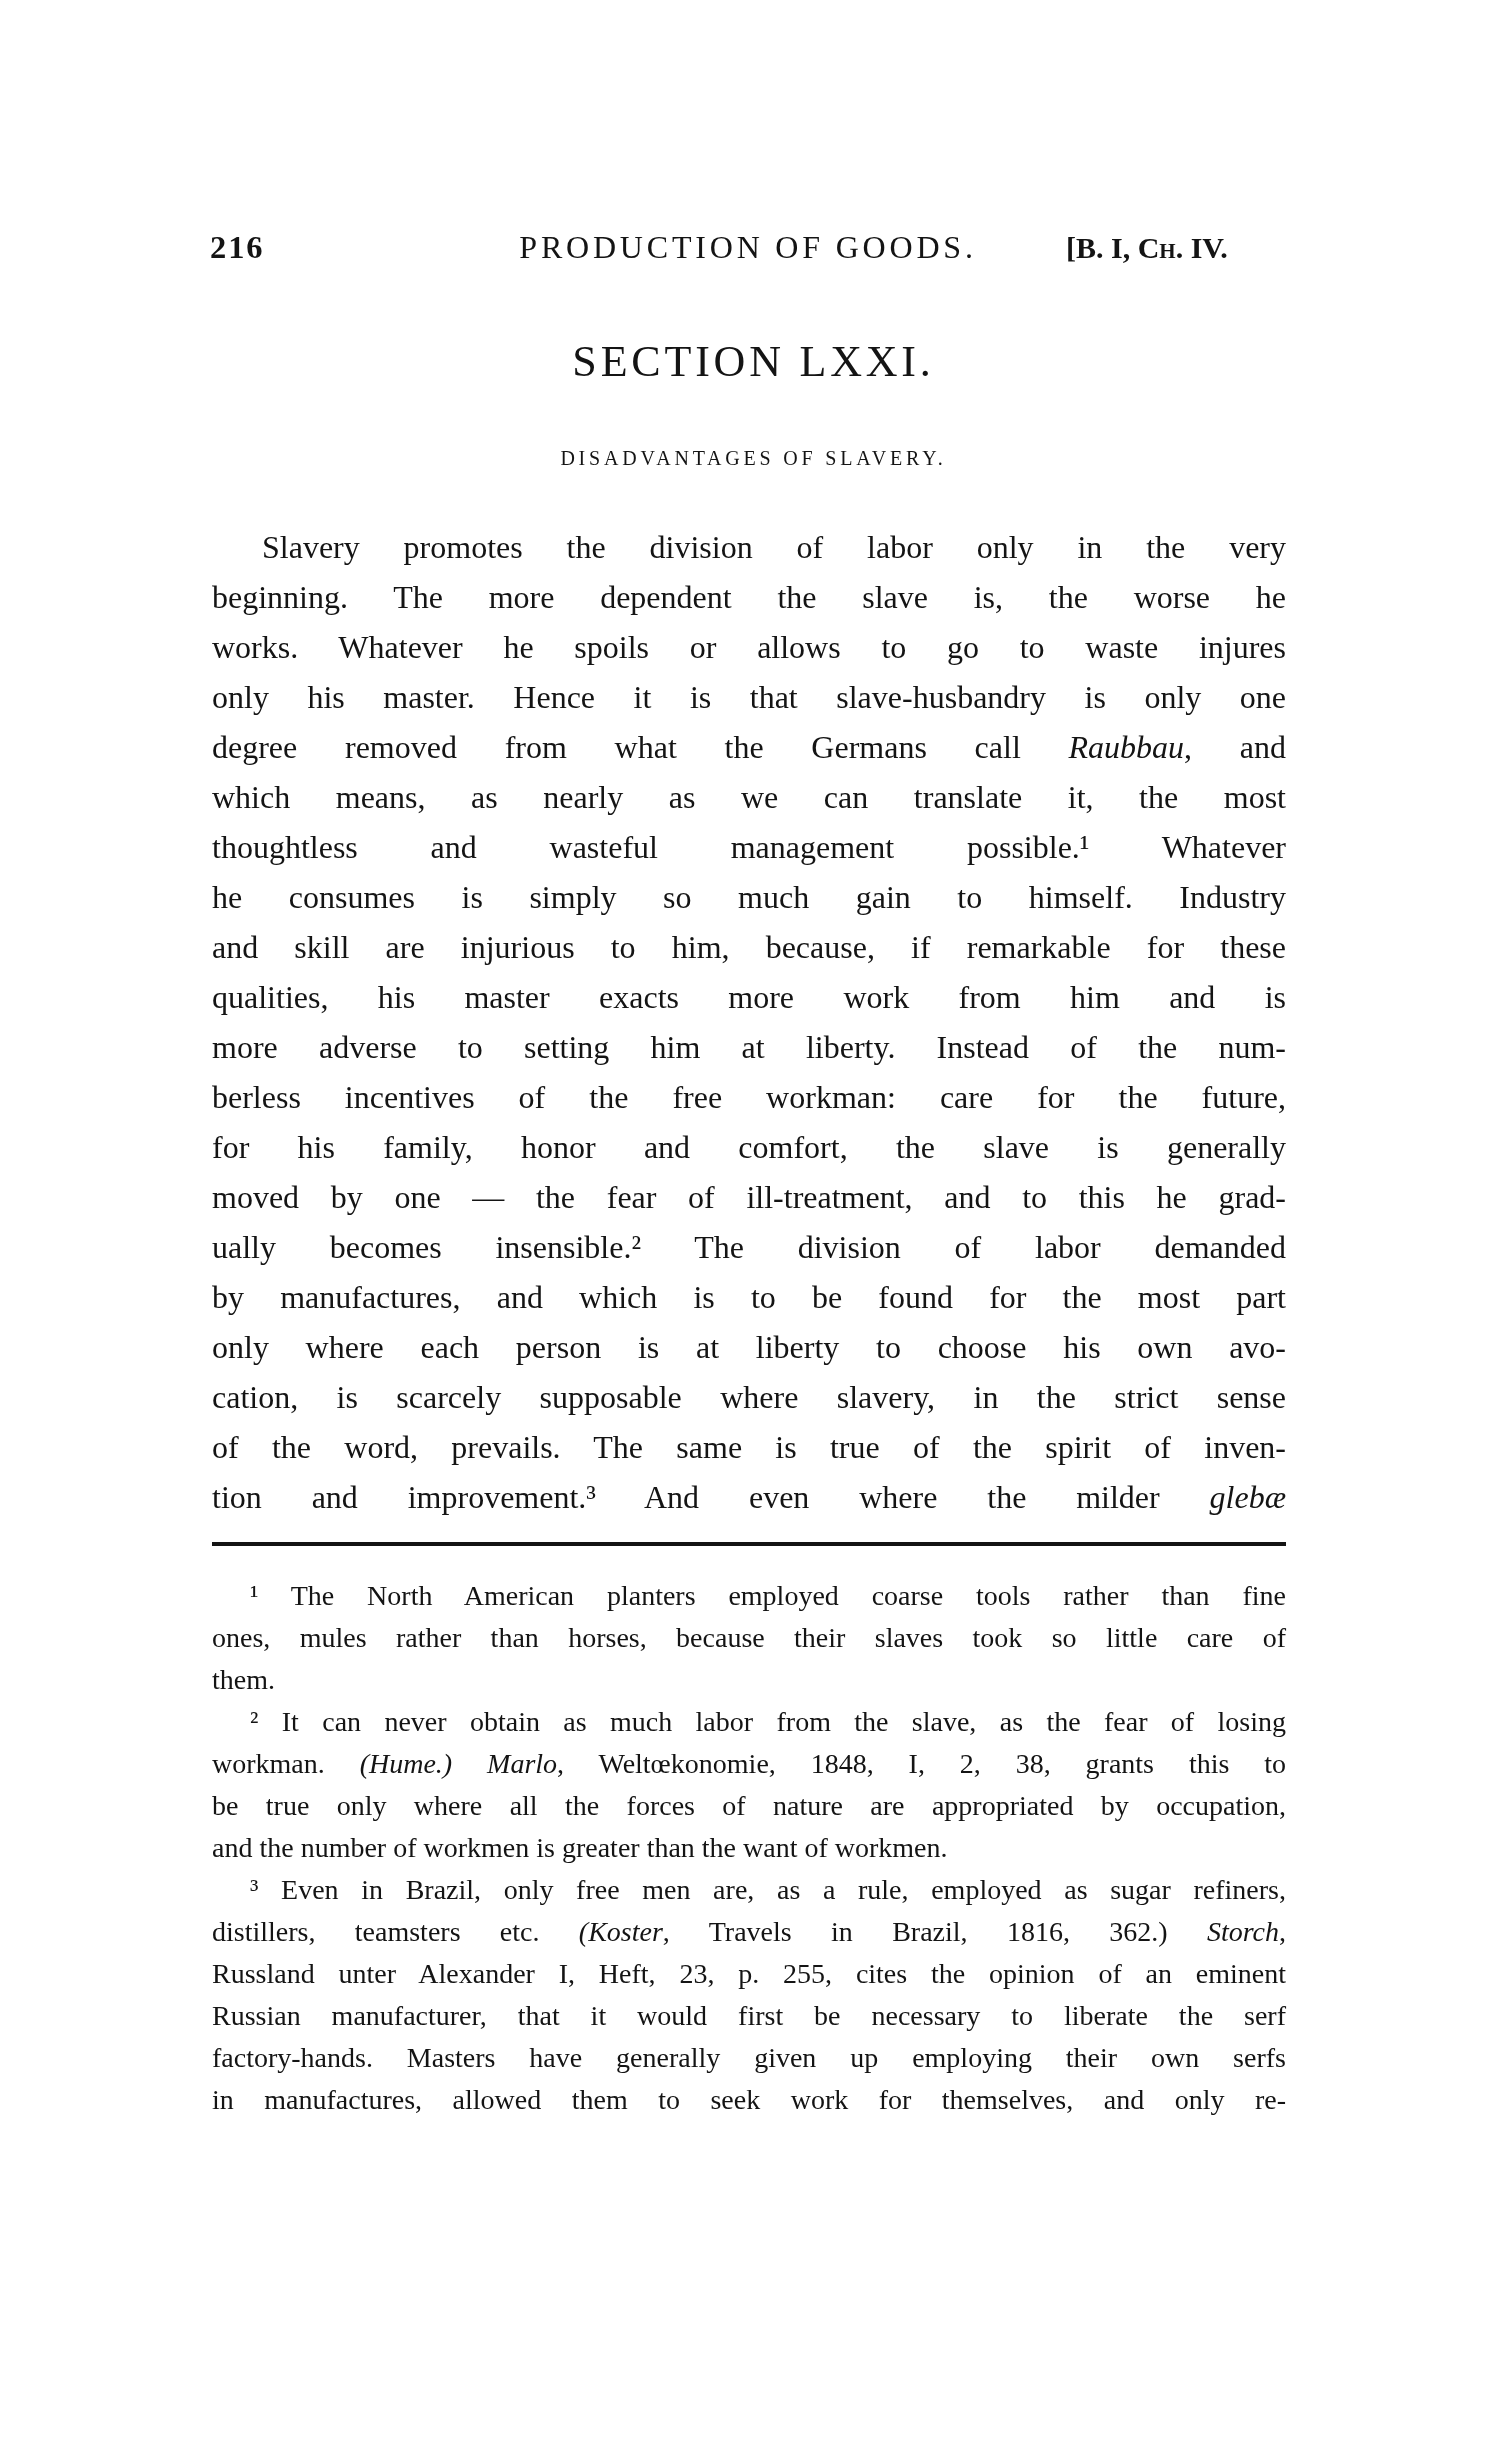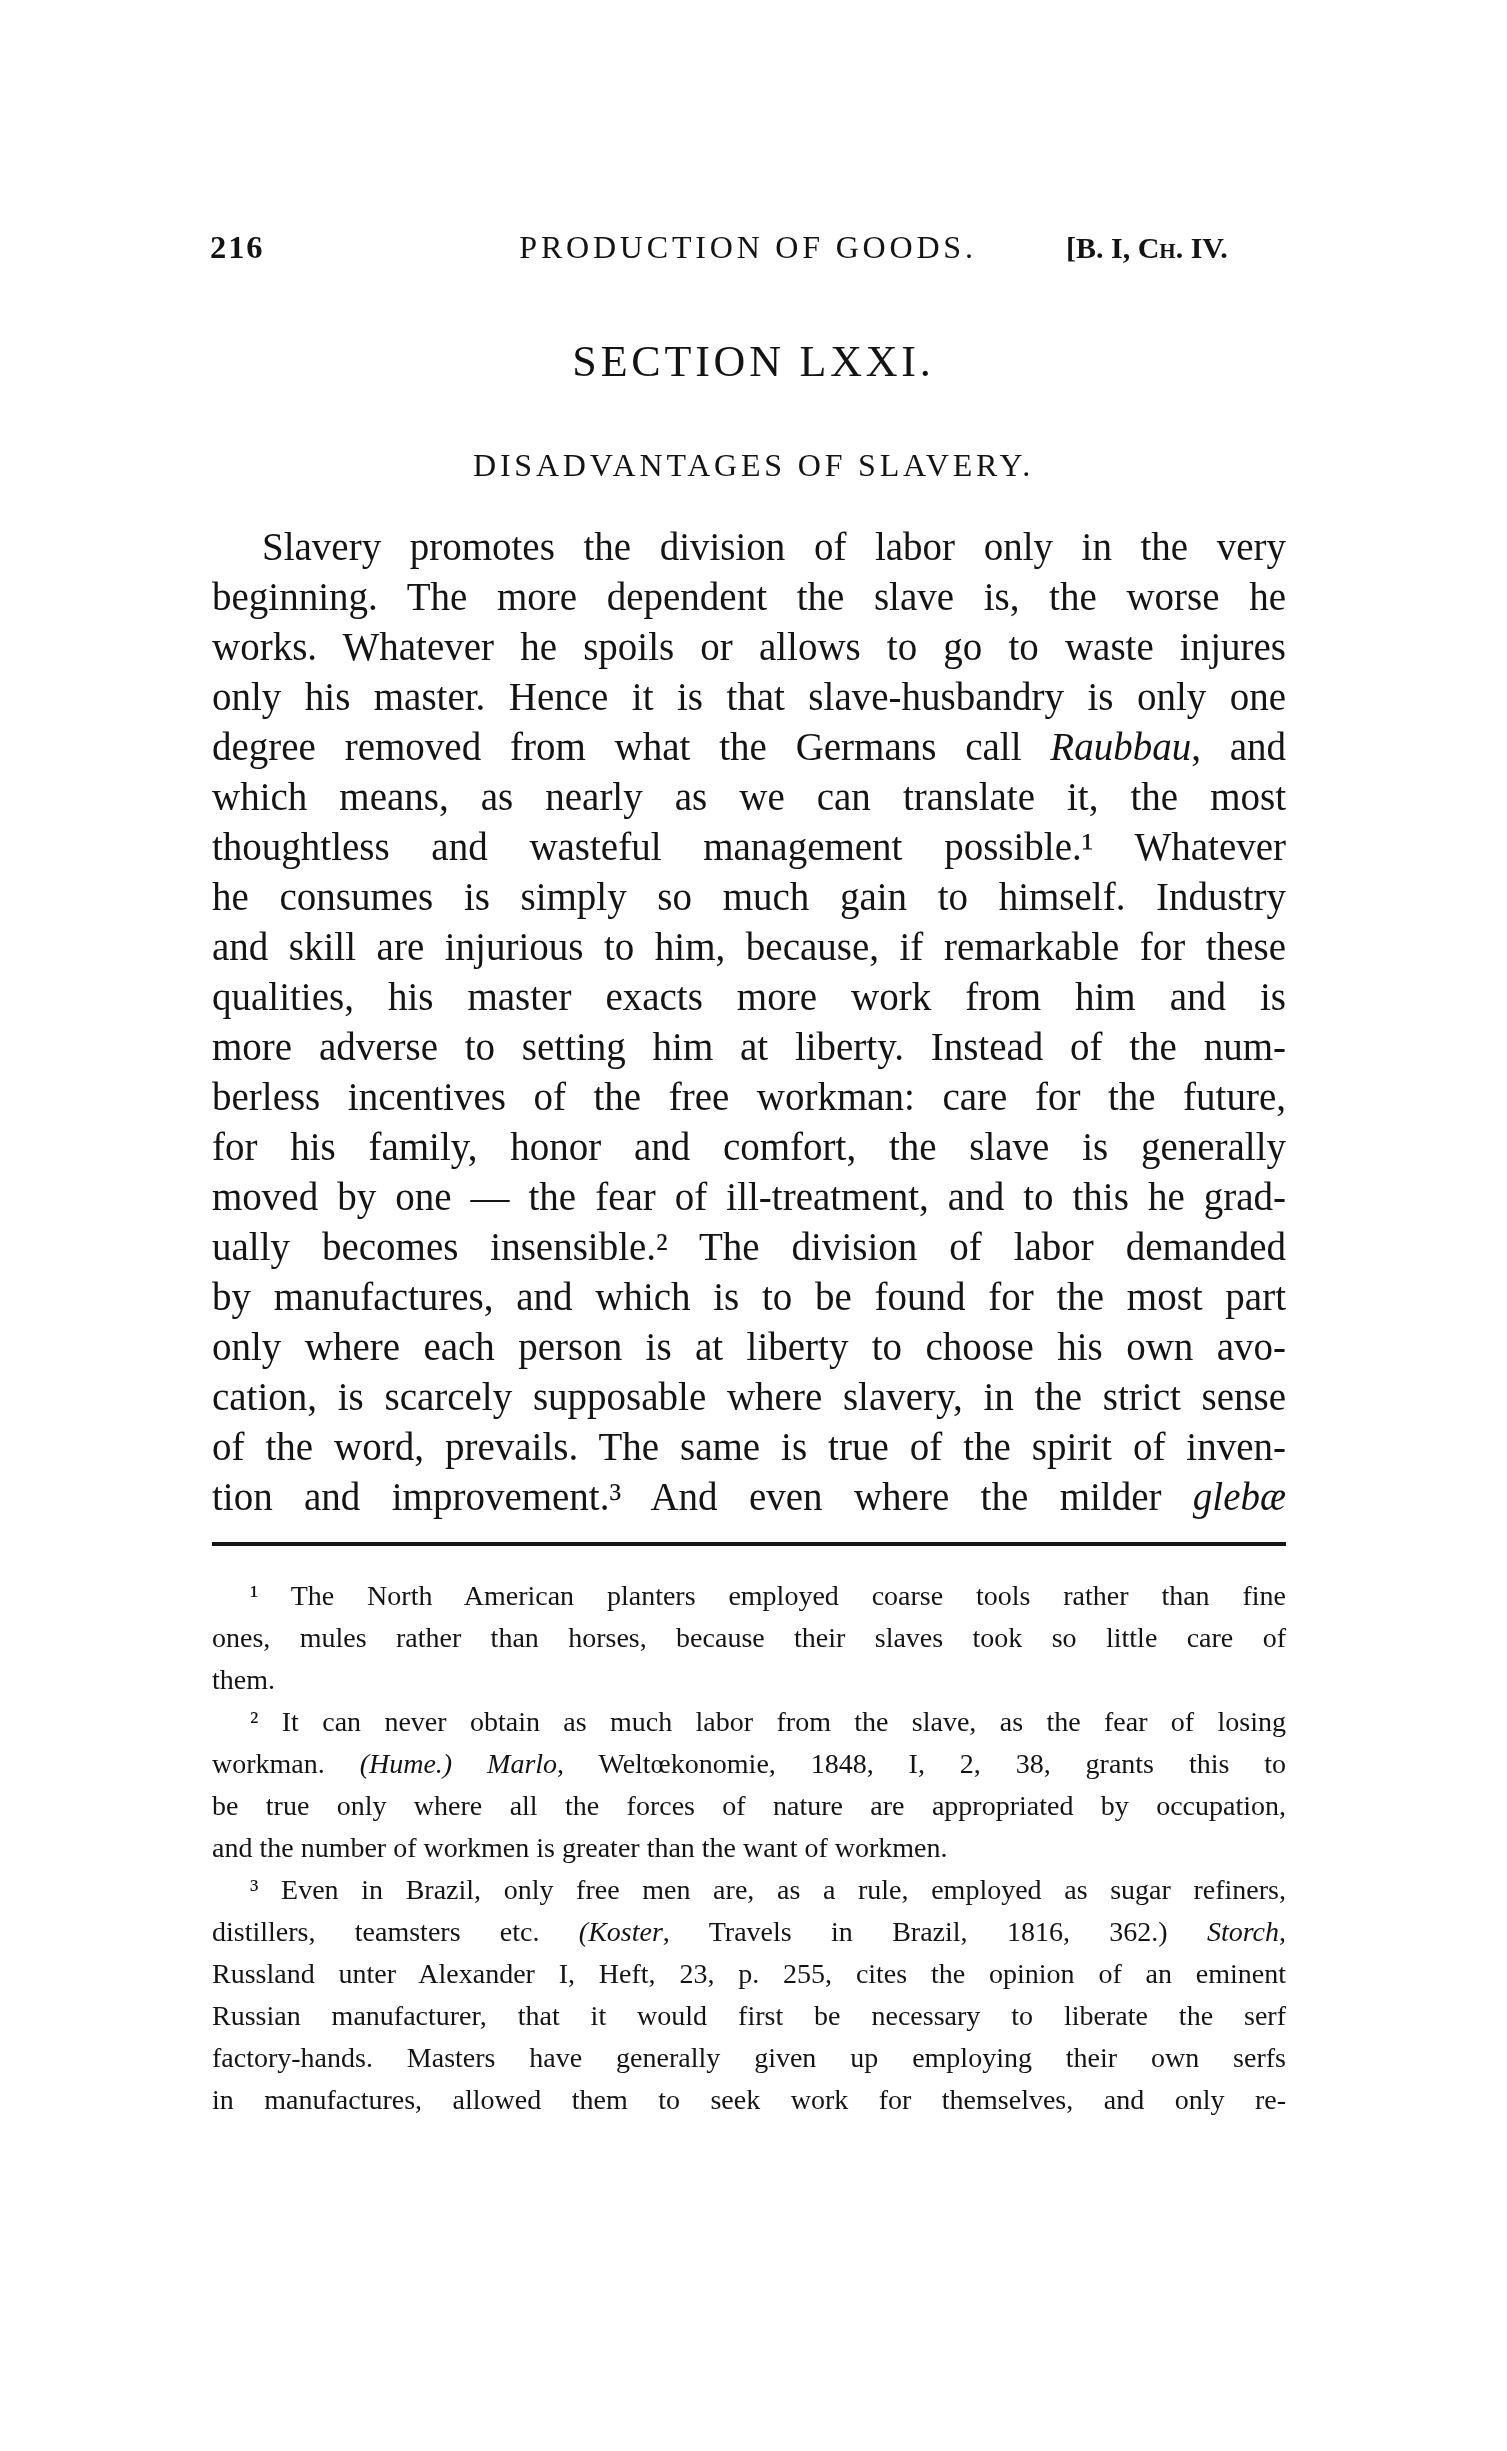--- a/index.html
+++ b/index.html
@@ -54,29 +54,29 @@
     text-align: center;
     font-size: 44px;
     letter-spacing: 3.8px;
   }
   .section-subtitle {
     position: absolute;
     top: 447px;
     left: 0;
     width: 100%;
     text-align: center;
-    font-size: 32px;
+    font-size: 20px;
     letter-spacing: 3.8px;
   }
   .body-text {
     position: absolute;
     top: 522px;
     left: 212px;
     width: 1074px;
-    font-size: 39px;
+    font-size: 32px;
   }
   .body-text .tline {
     height: 50px;
     line-height: 50px;
   }
   .tline {
     text-align: justify;
     text-align-last: justify;
     -moz-text-align-last: justify;
     white-space: normal;

